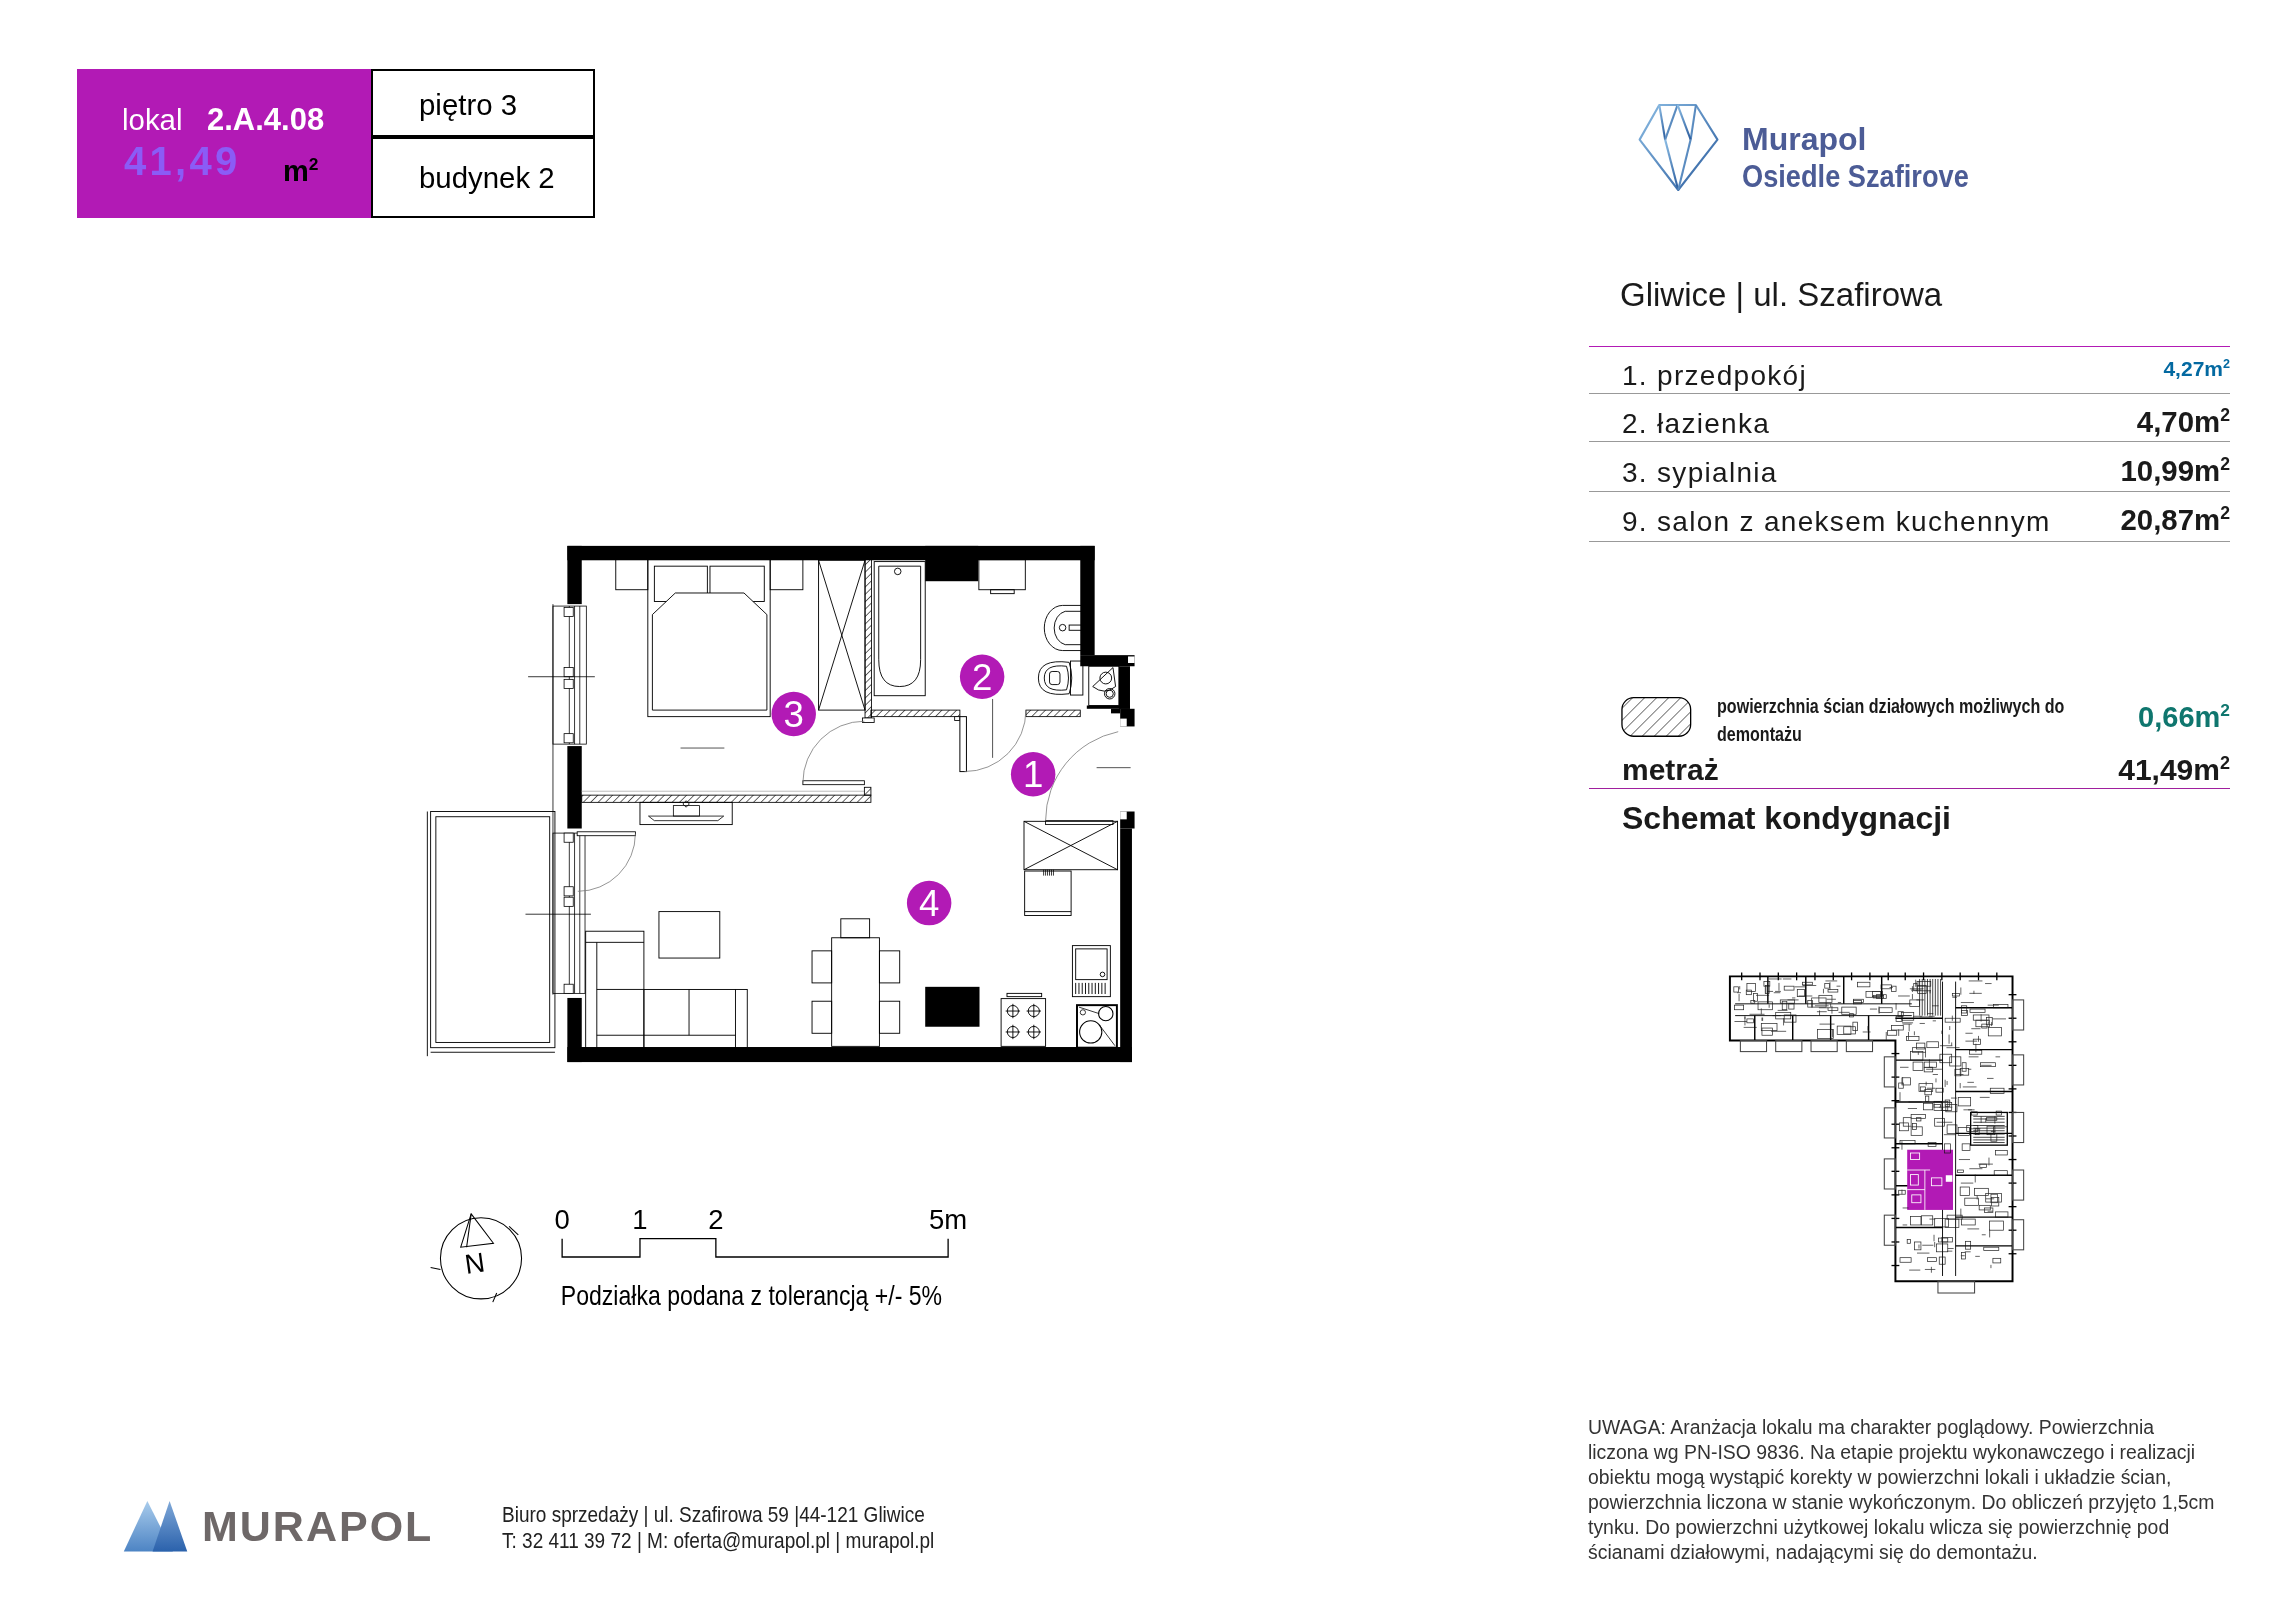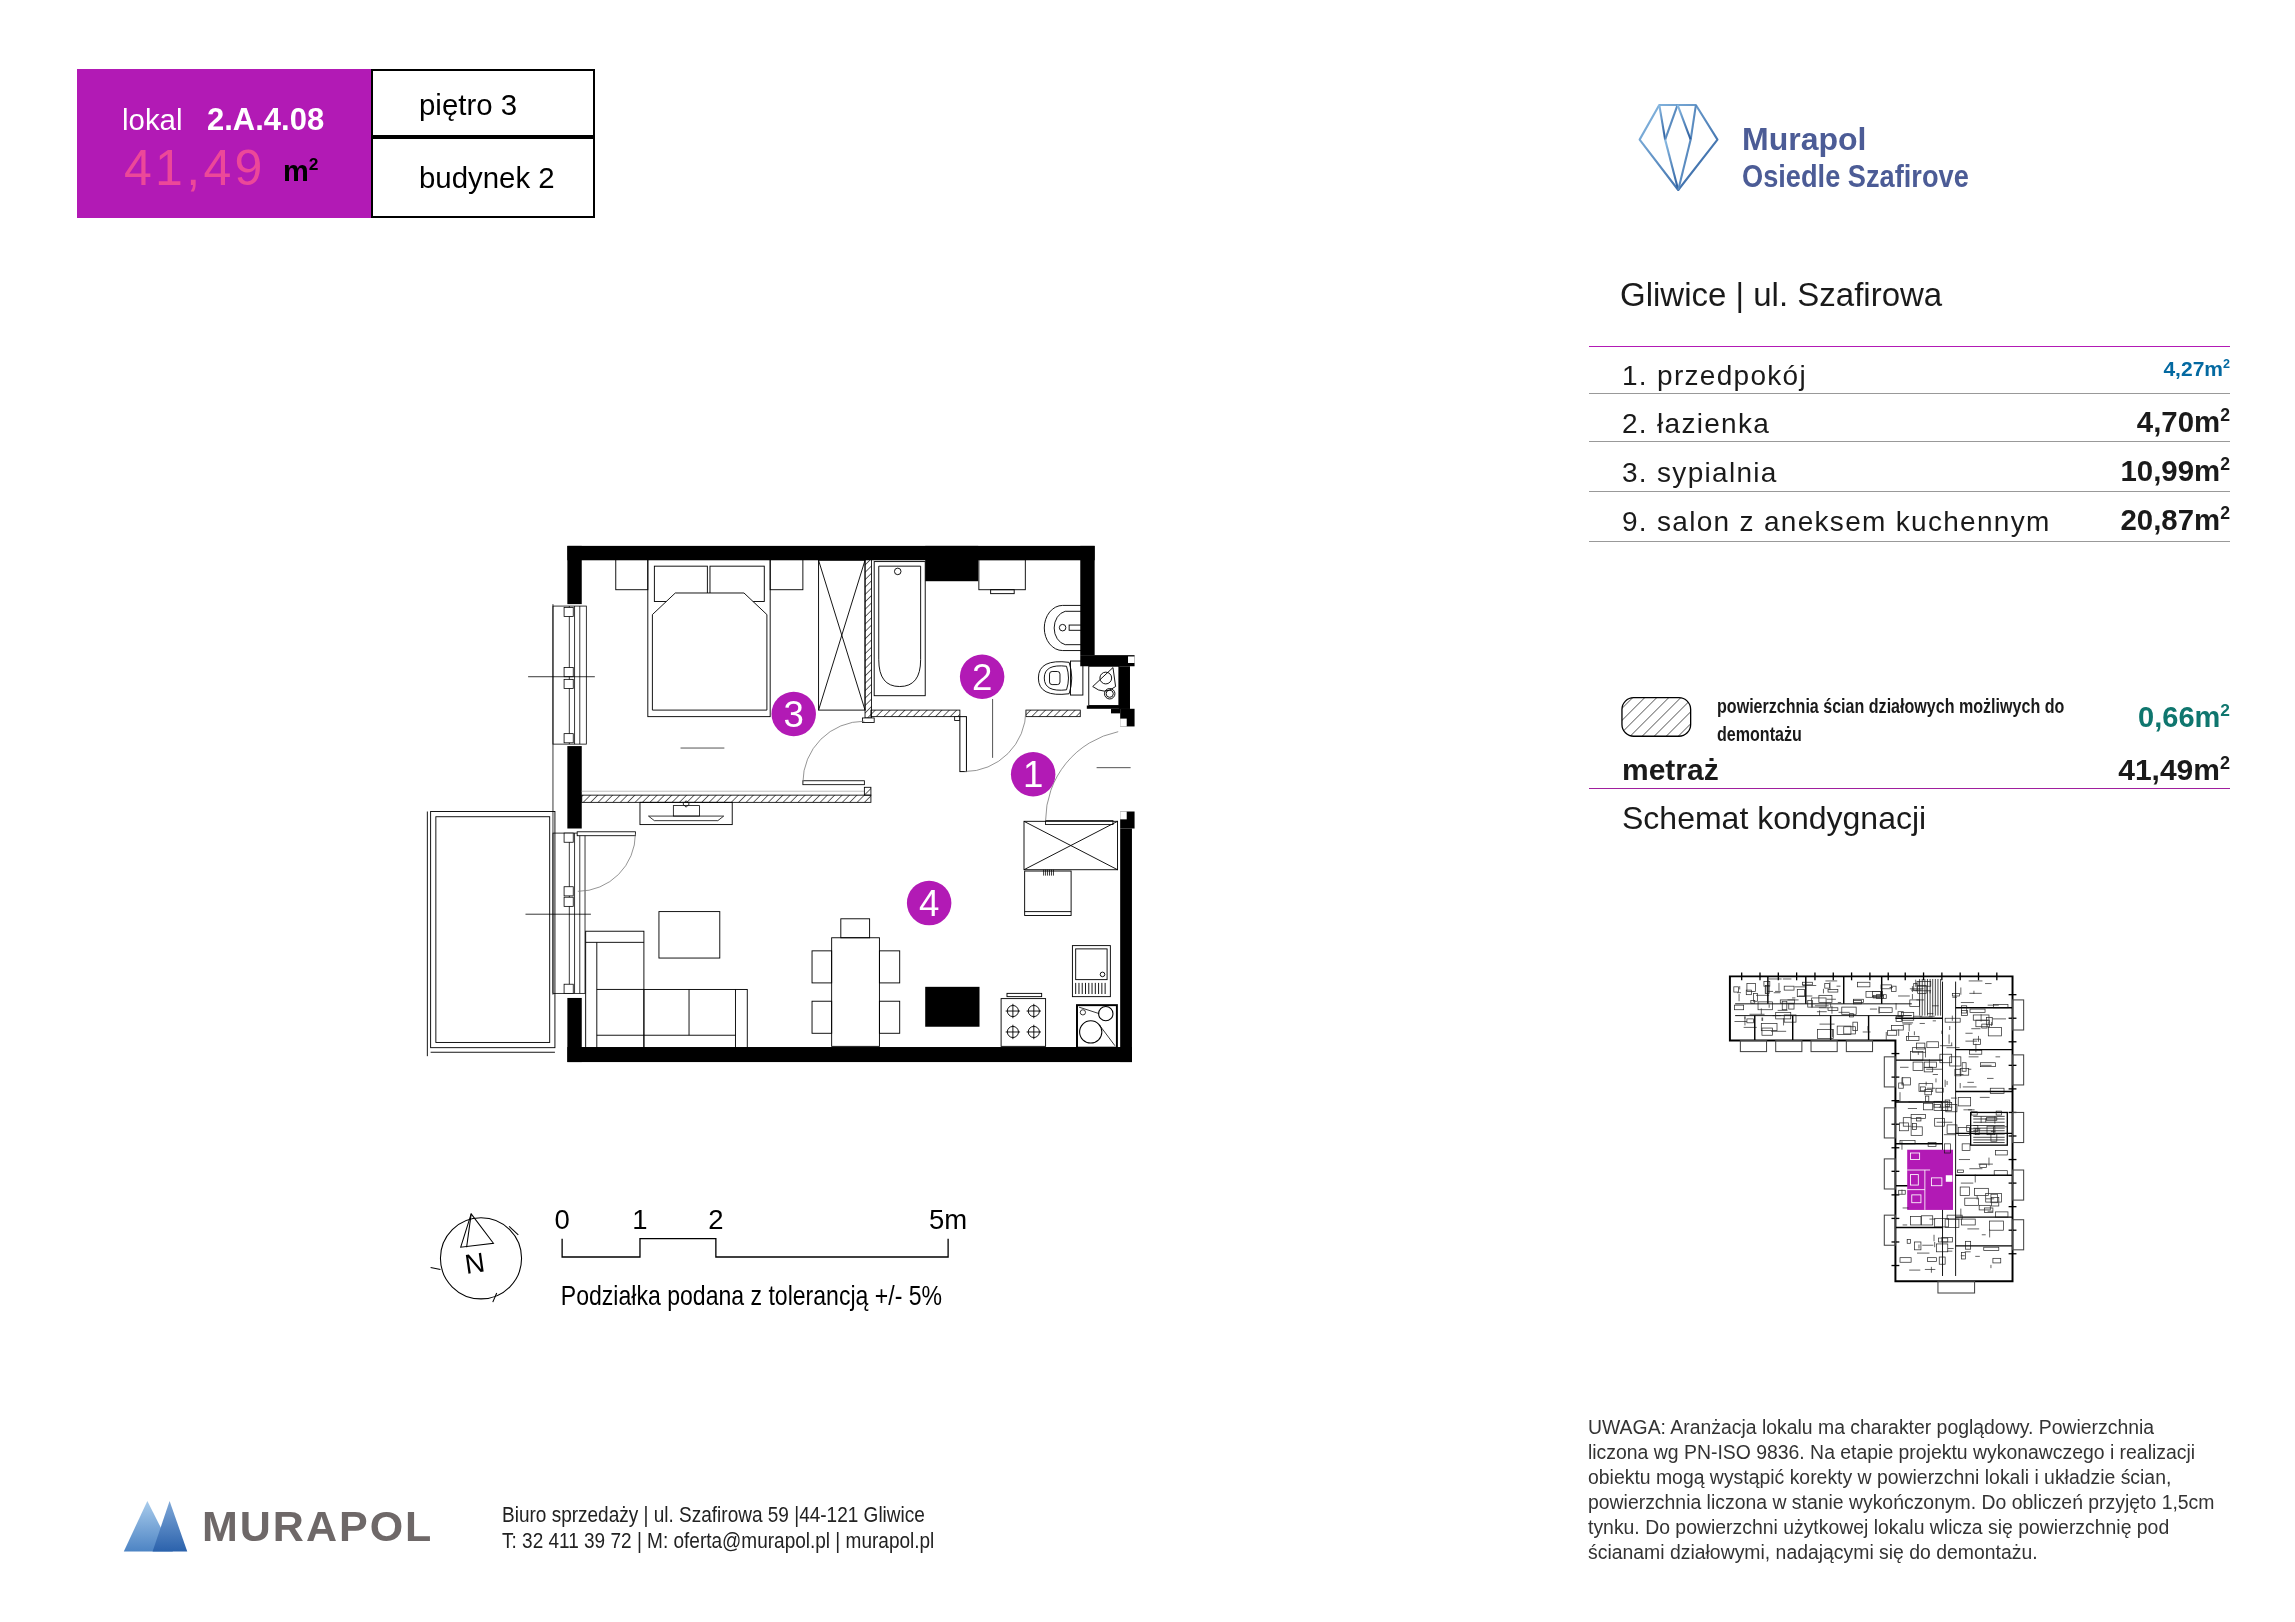--- a/index.html
+++ b/index.html
@@ -6,21 +6,21 @@
 .abs{position:absolute}
 sup{font-size:60%;vertical-align:super;line-height:0}
 </style></head>
 <body>
 <div class="abs" style="width:2295px;height:1263px;left:8px;top:0">
 
 <div class="abs" style="left:69px;top:69px;width:294px;height:149px;background:#B21AB5"></div>
 
 <div class="abs" style="left:114px;top:102px;color:#fff;font-size:29.4px">lokal&nbsp;&nbsp; <b style="font-size:31px">2.A.4.08</b></div>
 
-<div class="abs" style="left:116px;top:139px;color:#ec4899;font-size:50px;font-weight:normal;letter-spacing:3.3px">41,49</div>
+<div class="abs" style="left:116px;top:139px;color:#8b5cf6;font-size:40px;font-weight:bold;letter-spacing:3.3px">41,49</div>
 <div class="abs" style="left:275px;top:155px;color:#000000;font-size:29px;font-weight:bold">m<sup>2</sup></div>
 
 <div class="abs" style="left:363px;top:69px;width:224px;height:68px;border:2px solid #000;background:#fff"></div>
 <div class="abs" style="left:411px;top:88px;font-size:29.4px;color:#000">piętro 3</div>
 
 <div class="abs" style="left:363px;top:137px;width:224px;height:81px;border:2px solid #000;background:#fff"></div>
 <div class="abs" style="left:411px;top:161px;font-size:29.4px;color:#000">budynek 2</div>
 
 <div class="abs" style="left:1734px;top:121px;font-size:32px;font-weight:bold;color:#4C5C96;white-space:nowrap">Murapol</div>
 <div class="abs" style="left:1734px;top:158px;font-size:32px;font-weight:bold;color:#4C5C96;white-space:nowrap;transform:scaleX(0.85);transform-origin:0 0">Osiedle Szafirove</div>
@@ -45,21 +45,21 @@
 <div class="abs" style="left:1614px;top:506px;font-size:28px;letter-spacing:1.3px;color:#1a1a1a">9. salon z aneksem kuchennym</div>
 <div class="abs" style="left:1581px;top:503px;width:641px;text-align:right;font-size:29.4px;font-weight:bold;color:#1a1a1a">20,87m<sup>2</sup></div>
 
 <div class="abs" style="left:1709px;top:692px;font-size:19.6px;font-weight:bold;color:#1a1a1a;line-height:28px;white-space:nowrap;transform:scaleX(0.82);transform-origin:0 0">powierzchnia ścian działowych możliwych do<br>demontażu</div>
 <div class="abs" style="left:1581px;top:701px;width:641px;text-align:right;font-size:29px;font-weight:bold;color:#0f766e">0,66m<sup>2</sup></div>
 
 <div class="abs" style="left:1614px;top:753px;font-size:30px;font-weight:bold;color:#1a1a1a">metraż</div>
 <div class="abs" style="left:1581px;top:753px;width:641px;text-align:right;font-size:30px;font-weight:bold;color:#1a1a1a">41,49m<sup>2</sup></div>
 <div class="abs" style="left:1581px;top:788px;width:641px;height:0;border-top:1.6px solid #A01F9E"></div>
 
-<div class="abs" style="left:1614px;top:800px;font-size:32px;font-weight:normal;color:#1a1a1a">Schemat kondygnacji</div>
+<div class="abs" style="left:1614px;top:800px;font-size:32px;font-weight:bold;color:#1a1a1a">Schemat kondygnacji</div>
 
 <div class="abs" style="left:194px;top:1502px;font-size:43px;font-weight:bold;letter-spacing:2px;color:#6e6868">MURAPOL</div>
 
 <div class="abs" style="left:494px;top:1502px;font-size:21.6px;color:#222;line-height:25.5px;white-space:nowrap;transform:scaleX(0.88);transform-origin:0 0">Biuro sprzedaży | ul. Szafirowa 59 |44-121 Gliwice<br>T: 32 411 39 72 | M: oferta@murapol.pl | murapol.pl</div>
 
 <div class="abs" style="left:1580px;top:1415px;font-size:20px;color:#333;line-height:25px;white-space:nowrap;transform:scaleX(0.97);transform-origin:0 0">UWAGA: Aranżacja lokalu ma charakter poglądowy. Powierzchnia<br>liczona wg PN-ISO 9836. Na etapie projektu wykonawczego i realizacji<br>obiektu mogą wystąpić korekty w powierzchni lokali i układzie ścian,<br>powierzchnia liczona w stanie wykończonym. Do obliczeń przyjęto 1,5cm<br>tynku. Do powierzchni użytkowej lokalu wlicza się powierzchnię pod<br>ścianami działowymi, nadającymi się do demontażu.</div>
 
 <svg class="abs" style="left:0;top:0" width="2295" height="1623" viewBox="0 0 3508 2480">
 <defs>
 <pattern id="hatch" patternUnits="userSpaceOnUse" width="8" height="8" patternTransform="rotate(45)">

